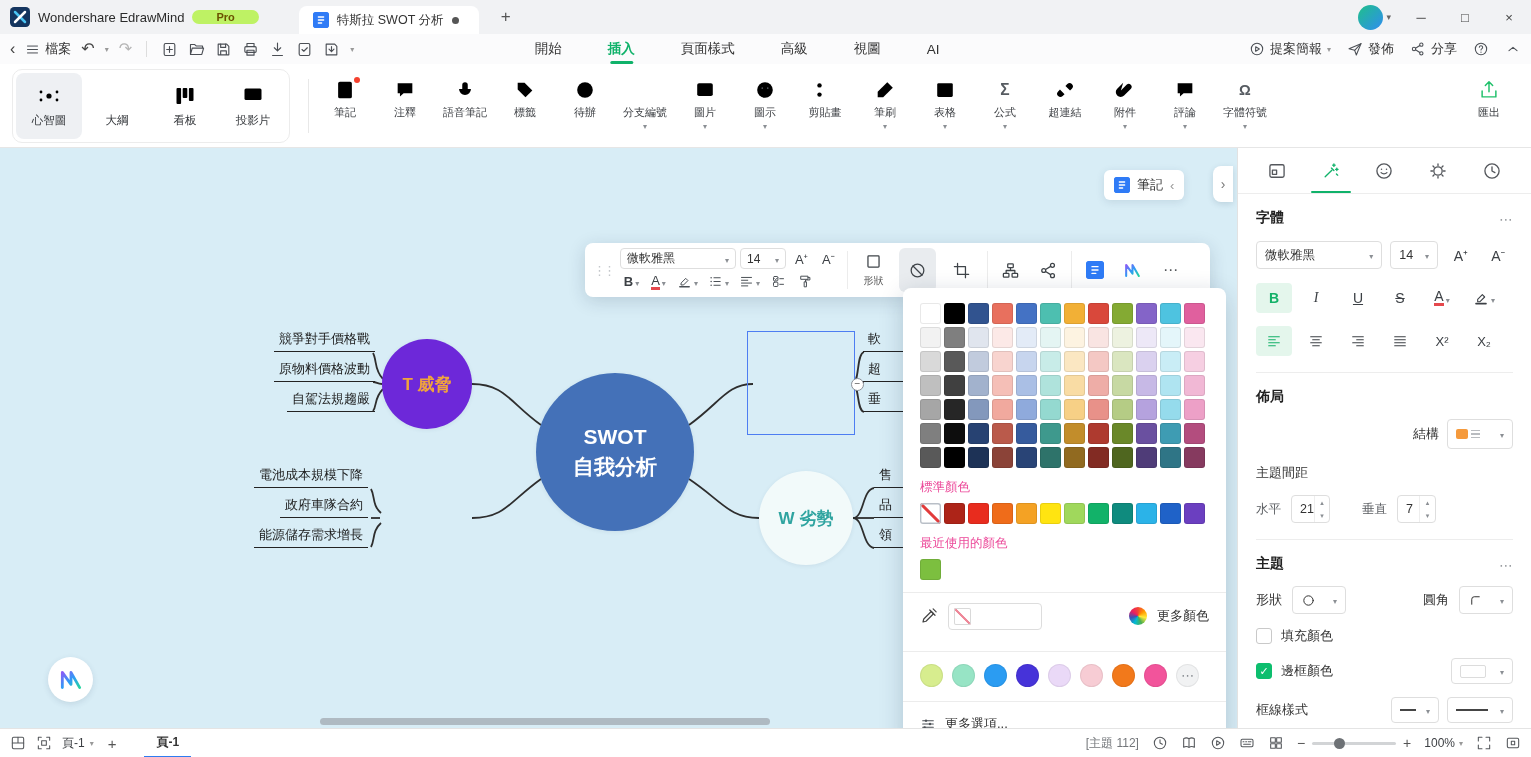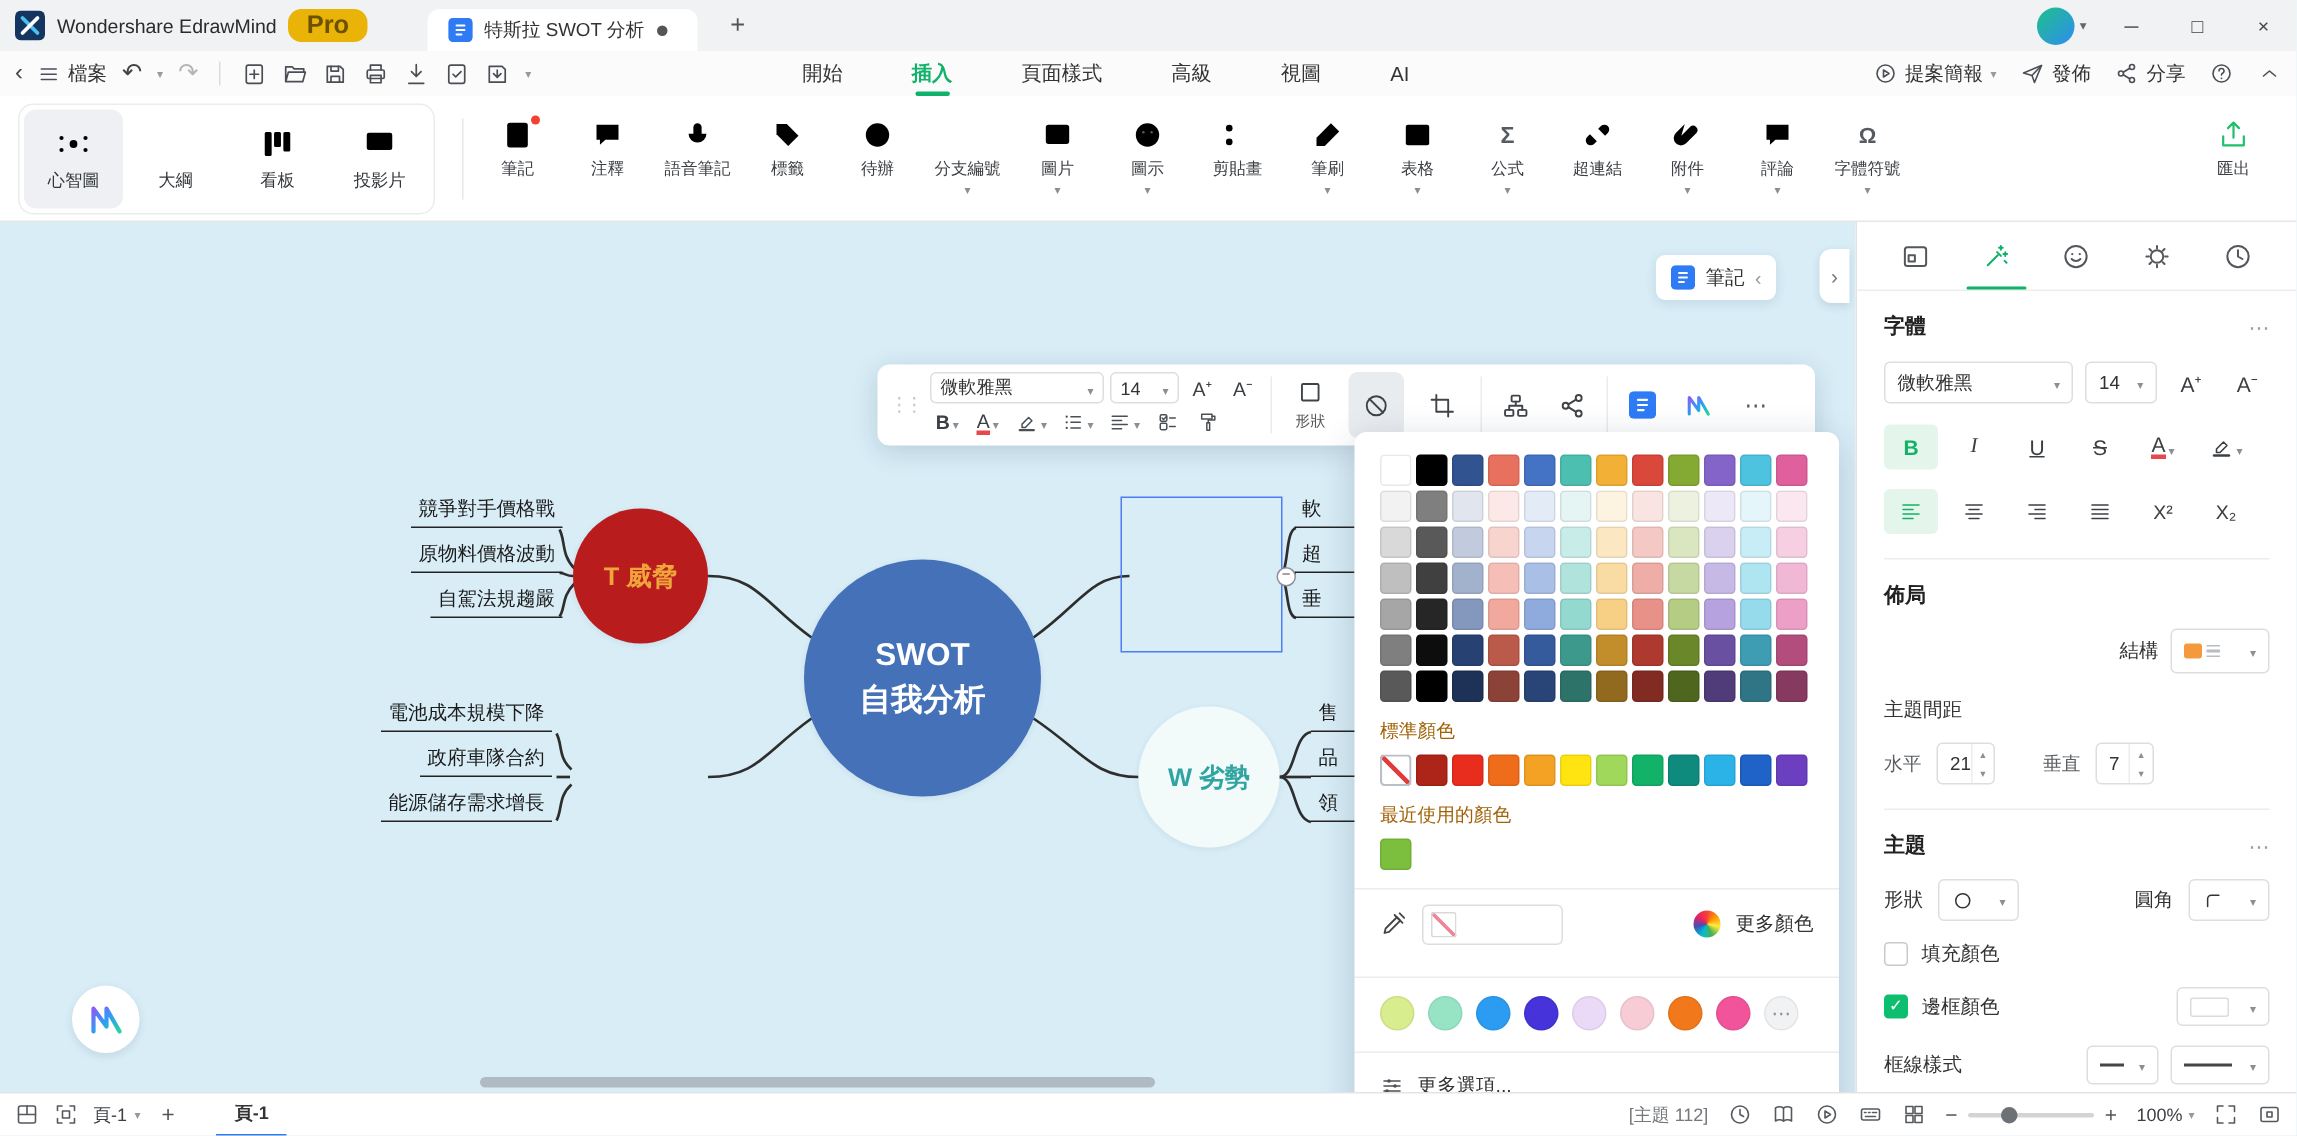--- a/index.html
+++ b/index.html
@@ -6,21 +6,21 @@
 html,body{width:1531px;height:757px;overflow:hidden}
 body{font-family:"Liberation Sans","DejaVu Sans",sans-serif;font-size:13px;color:#333;background:#fff;position:relative}
 .app{position:absolute;inset:0}
 [data-icon]{display:inline-block}
 [data-icon] svg{width:100%;height:100%;fill:none;stroke:currentColor;stroke-width:1.6;stroke-linecap:round;stroke-linejoin:round;display:block}
 
 .titlebar{position:absolute;top:0;left:0;right:0;height:34px;background:#f1f2f4;display:flex;align-items:center}
 .tb-left{display:flex;align-items:center;gap:8px;padding:0 10px}
 .logo{width:20px;height:20px}
 .appname{font-size:13px;color:#2b2b2b}
-.pro{background:#eab308;color:#6b5200;font-size:17px;font-weight:bold;border-radius:9px;padding:1px 12px}
+.pro{background:#bef264;color:#6b5200;font-size:11px;font-weight:bold;border-radius:9px;padding:1px 24px}
 .doctab{margin-left:30px;height:28px;align-self:flex-end;background:#fff;border-radius:8px 8px 0 0;display:flex;align-items:center;gap:8px;padding:0 14px;min-width:180px}
 .doctab .bd{width:16px;height:16px}
 .doctab .dtitle{font-size:12.5px;color:#333}
 .unsaved{width:7px;height:7px;border-radius:50%;background:#555}
 .newtab{margin-left:14px;font-size:17px;color:#555;background:none;border:none;width:26px;height:26px;cursor:pointer}
 .tb-right{margin-left:auto;display:flex;align-items:center}
 .avatar{width:25px;height:25px;border-radius:50%;background:linear-gradient(135deg,#1fc08a,#2f8df0);color:#fff;font-size:11px;display:flex;align-items:center;justify-content:center;font-weight:bold}
 .av-ch{font-size:9px;color:#666;margin:0 8px 0 3px}
 .wbtn{width:44px;height:34px;border:none;background:none;font-size:13px;color:#444;cursor:pointer}
 
@@ -98,21 +98,21 @@
 .ftall.active{background:#e9ecef}
 .fmid{width:31px;display:flex;align-items:center;justify-content:center;border-radius:6px;cursor:pointer}
 .fmid .hic{width:19px;height:19px;color:#3f4449}
 .bd{background:#2f7bf6;border-radius:3px;display:block}
 .fdiv{width:1px;background:#ececec;margin:3px 0}
 
 .cpopup{position:absolute;left:903px;top:140px;width:323px;background:#fff;border-radius:8px;box-shadow:0 6px 24px rgba(20,40,70,.2);z-index:6;padding:15px 17px 0}
 .cgrid{display:grid;grid-template-columns:repeat(12,21px);gap:3px}
 .sw{width:21px;height:21px;border-radius:3px;box-shadow:inset 0 0 0 1px rgba(0,0,0,.09);cursor:pointer}
 .sw.none{background:linear-gradient(to top right,#fff 44%,#e23b3b 46%,#e23b3b 54%,#fff 56%);box-shadow:inset 0 0 0 1.4px #b9bfc7}
-.cp-label{font-size:12.5px;color:#a16207;margin:11px 0 7px}
+.cp-label{font-size:12.5px;color:#ec4899;margin:11px 0 7px}
 .cp-div{height:1px;background:#ececec;margin:12px -17px 0}
 .cp-tools{display:flex;align-items:center;gap:10px;height:46px}
 .eyedrop{width:18px;height:18px;color:#444;cursor:pointer}
 .hexbox{width:94px;height:27px;border:1px solid #ddd;border-radius:4px;display:flex;align-items:center;padding:0 5px;cursor:text}
 .mini-none{width:17px;height:17px;border-radius:2px;box-shadow:inset 0 0 0 1px #d9d9d9;background:linear-gradient(to top right,#fff 44%,#e89 46%,#e89 54%,#fff 56%)}
 .wheel{width:18px;height:18px;border-radius:50%;background:conic-gradient(#f44336,#ff9800,#ffeb3b,#4caf50,#00bcd4,#3f51b5,#e91e63,#f44336);margin-left:auto;cursor:pointer}
 .morec{font-size:13px;color:#333;cursor:pointer}
 .softrow{display:flex;align-items:center;gap:9px;padding:12px 0 2px}
 .csoft{width:23px;height:23px;border-radius:50%;cursor:pointer;box-shadow:inset 0 0 0 1px rgba(0,0,0,.06)}
 .csoft.morecircle{background:#f1f2f3;color:#8b8f94;display:flex;align-items:center;justify-content:center;font-size:13px}
@@ -504,21 +504,21 @@
       <path d="M852,236 C860,236 856,262 864,264"></path>
       <path d="M853,370 C864,370 862,342 874,340"></path>
       <path d="M853,370 L874,370"></path>
       <path d="M853,370 C864,370 862,398 874,400"></path>
     </svg>
 
     <div class="mnode center" style="background: rgb(68, 113, 184); color: rgb(255, 255, 255);">
       <div>SWOT</div>
       <div>自我分析</div>
     </div>
-    <div class="mnode n-threat" style="background: #b91c1c; color: rgb(240, 164, 60);">
+    <div class="mnode n-threat" style="background: #6d28d9; color: rgb(240, 164, 60);">
         <span>T 威脅</span>
       </div>
     <div class="mnode n-weakness" style="background: rgb(242, 250, 250); color: rgb(47, 164, 160);">
         <span>W 劣勢</span>
       </div>
 
     <div class="selrect"></div>
     <div class="collapse-minus">−</div>
 
     <div class="subtopics st-threat">

